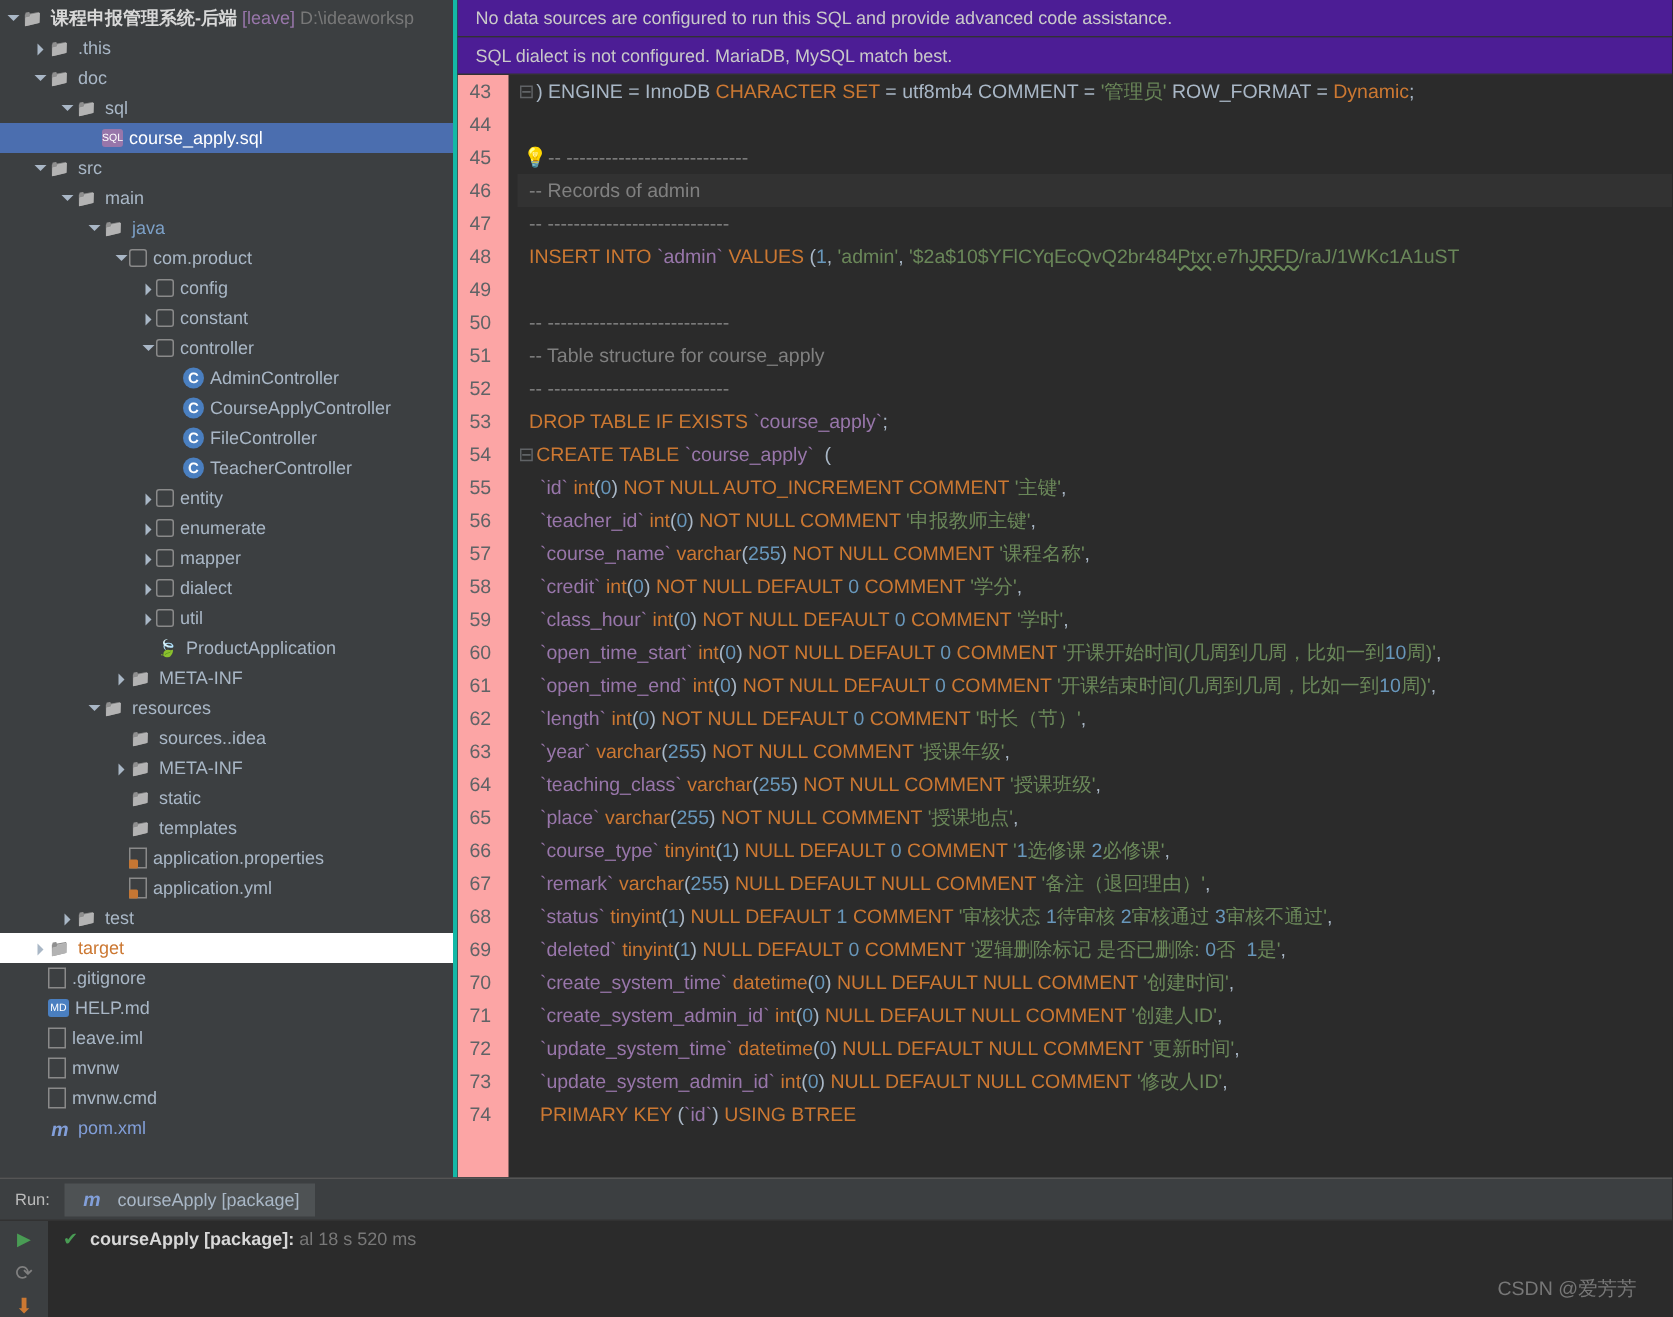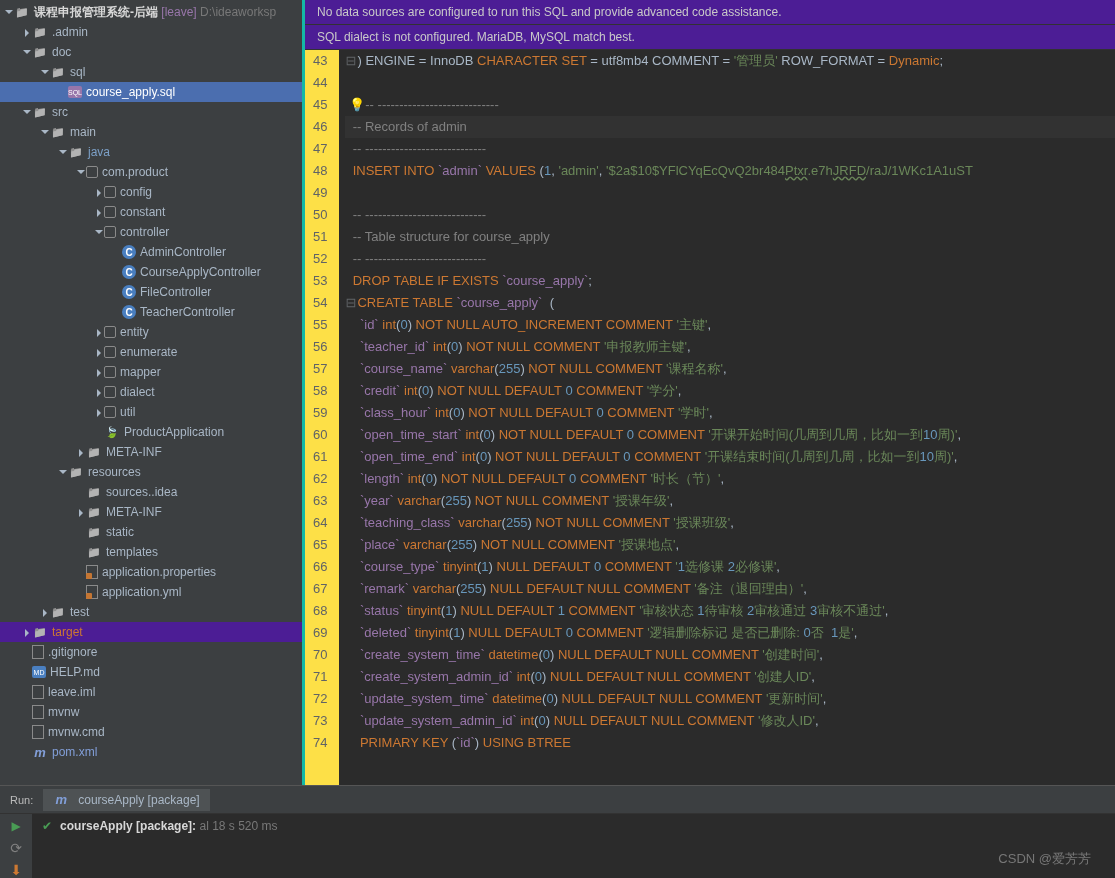--- a/index.html
+++ b/index.html
@@ -4,21 +4,21 @@
 <style>
 * { margin:0; padding:0; box-sizing:border-box; font-family:"Microsoft YaHei","Segoe UI",sans-serif; }
 body { background:#2b2b2b; color:#a9b7c6; font-size:12px; width:1115px; height:878px; overflow:hidden; position:relative; }
 .ide { display:grid; grid-template-columns:305px 1fr; grid-template-rows:1fr auto; height:100%; }
 .sidebar { background:#3c3f41; overflow-y:auto; border-right:3px solid #14b8a6; scrollbar-width:thin; scrollbar-color:#5e5e5e #3c3f41; }
 .sidebar::-webkit-scrollbar { width:10px; }
 .sidebar::-webkit-scrollbar-thumb { background:#5e5e5e; }
 .tree { padding:2px 0; }
 .trow { display:flex; align-items:center; height:20px; padding-right:4px; white-space:nowrap; cursor:pointer; }
 .trow.sel { background:#4b6eaf; color:#fff; }
-.trow.hl { background:#4c1d95; }
+.trow.hl { background:#ffffff; }
 .chev { width:12px; height:12px; display:inline-block; flex-shrink:0; position:relative; }
 .chev::before { content:""; position:absolute; left:3px; top:3px; border:4px solid transparent; }
 .chev.exp::before { border-top-color:#a9b7c6; top:4px; }
 .chev.col::before { border-left-color:#a9b7c6; left:5px; }
 .ic { width:16px; height:16px; display:inline-flex; align-items:center; justify-content:center; margin-right:4px; flex-shrink:0; font-size:10px; }
 .ic.folder::before { content:"📁"; filter:grayscale(1) brightness(0.8); font-size:11px; }
 .ic.pkg { border:1px solid #8a8a8a; border-radius:2px; width:12px; height:12px; background:#3c3f41; }
 .ic.sql { background:#9876aa; color:#fff; width:14px; height:12px; font-size:7px; border-radius:2px; }
 .ic.sql::before { content:"SQL"; }
 .ic.class { background:#4a7fc0; color:#fff; width:14px; height:14px; border-radius:50%; font-weight:bold; }
@@ -31,21 +31,21 @@
 .ic.leaf::before { content:"🍃"; font-size:11px; }
 .ic.md { background:#4a7fc0; color:#fff; width:14px; height:12px; font-size:7px; border-radius:2px; }
 .ic.md::before { content:"MD"; }
 .bold { font-weight:bold; color:#d8d8d8; }
 .bracket { color:#9876aa; }
 .dim { color:#787878; }
 .excl { color:#cc7832; }
 .editor { display:flex; flex-direction:column; background:#2b2b2b; overflow:hidden; }
 .banner { background:#4c1d95; color:#c9c9c9; padding:5px 12px; font-size:12px; border-bottom:1px solid #323232; }
 .code { display:flex; font-family:"JetBrains Mono","Consolas",monospace; font-size:13px; line-height:22px; flex:1; overflow:hidden; }
-.gutter { background:#fde047; color:#606366; text-align:center; padding:0 12px 0 8px; user-select:none; }
+.gutter { background:#fca5a5; color:#606366; text-align:center; padding:0 12px 0 8px; user-select:none; }
 .gutter div { height:22px; }
 .src { flex:1; padding-left:6px; white-space:pre; overflow:auto; }
 .src div { height:22px; }
 .src div.cur { background:#323232; }
 .fold { color:#606366; display:inline-block; width:12px; }
 .bulb { color:#ffce5c; }
 .kw { color:#cc7832; }
 .str { color:#6a8759; }
 .num { color:#6897bb; }
 .tk { color:#9876aa; }
@@ -78,21 +78,21 @@
       <div class="trow" style="padding-left:2px">
         <span class="chev exp"></span>
         <span class="ic folder"></span>
         <span class="bold">课程申报管理系统-后端</span>&nbsp;
         <span class="bracket">[leave]</span>&nbsp;
         <span class="dim">D:\ideaworksp</span>
       </div>
       <div class="trow" style="padding-left:20px">
           <span class="chev col"></span>
           <span class="ic folder"></span>
-          <span>.admin</span>
+          <span>.this</span>
         </div>
       <div class="trow" style="padding-left:20px">
           <span class="chev exp"></span>
           <span class="ic folder"></span>
           <span>doc</span>
         </div>
       <div class="trow" style="padding-left:38px">
           <span class="chev exp"></span>
           <span class="ic folder"></span>
           <span>sql</span>

